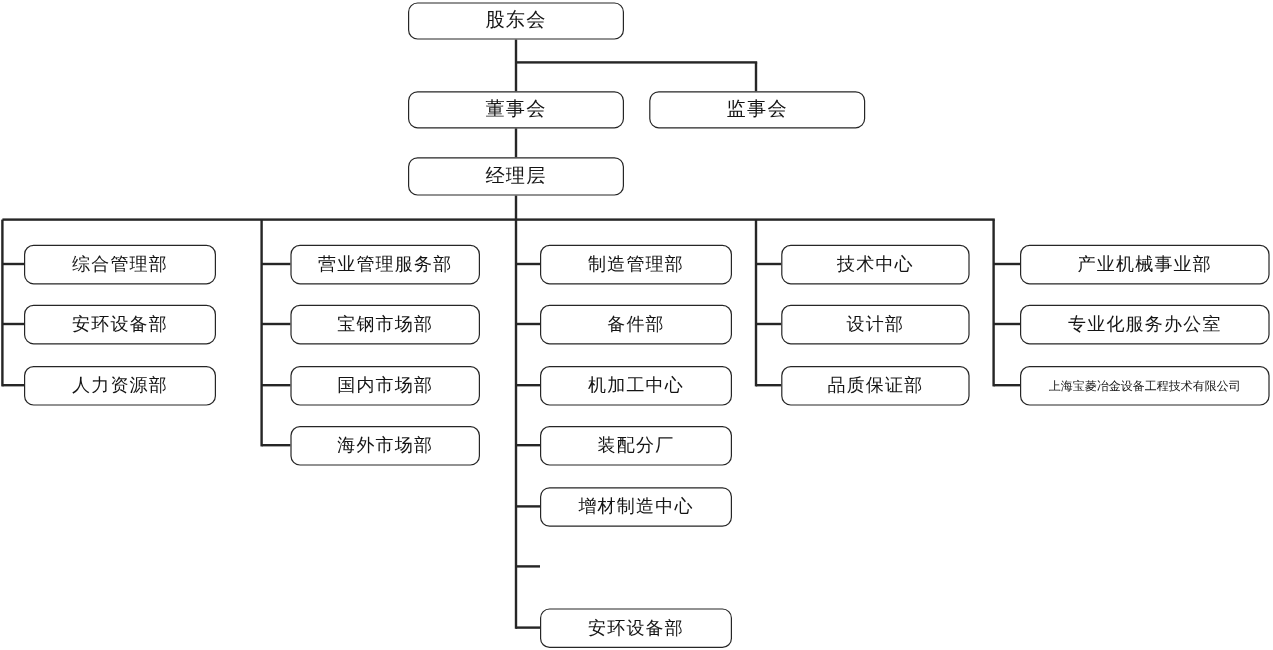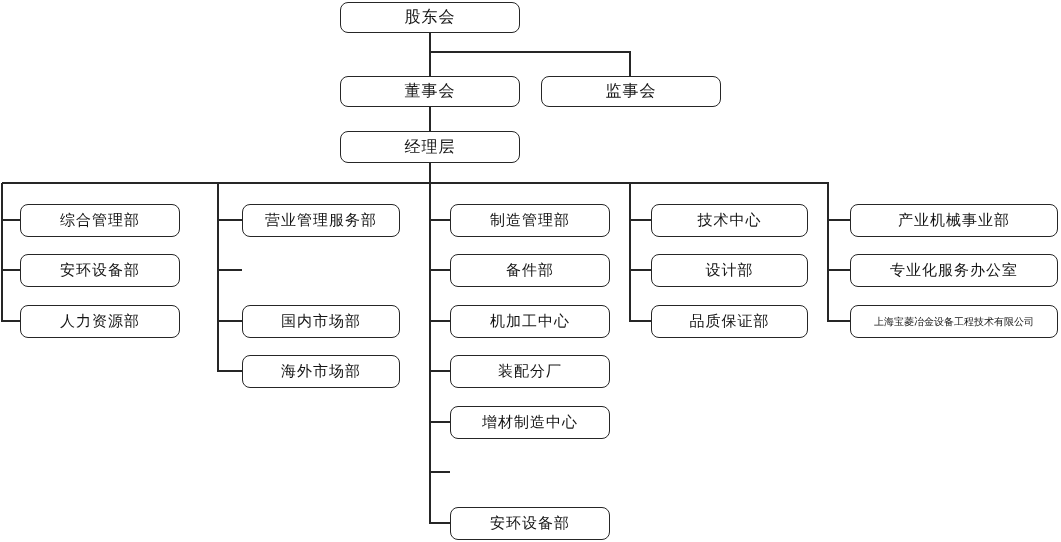--- a/index.html
+++ b/index.html
@@ -72,20 +72,21 @@
   <div class="node top" style="left:340px;top:2px;width:180px;height:31px">股东会</div>
   <div class="node top" style="left:340px;top:76px;width:180px;height:31px">董事会</div>
   <div class="node top" style="left:541px;top:76px;width:180px;height:31px">监事会</div>
   <div class="node top" style="left:340px;top:131px;width:180px;height:32px">经理层</div>
 
   <div class="node" style="left:20px;top:204px;width:160px;height:33px">综合管理部</div>
   <div class="node" style="left:20px;top:254px;width:160px;height:33px">安环设备部</div>
   <div class="node" style="left:20px;top:305px;width:160px;height:33px">人力资源部</div>
 
   <div class="node" style="left:242px;top:204px;width:158px;height:33px">营业管理服务部</div>
+  <div class="node" style="left:242px;top:254px;width:158px;height:33px">宝钢市场部</div>
   <div class="node" style="left:242px;top:305px;width:158px;height:33px">国内市场部</div>
   <div class="node" style="left:242px;top:355px;width:158px;height:33px">海外市场部</div>
 
   <div class="node" style="left:450px;top:204px;width:160px;height:33px">制造管理部</div>
   <div class="node" style="left:450px;top:254px;width:160px;height:33px">备件部</div>
   <div class="node" style="left:450px;top:305px;width:160px;height:33px">机加工中心</div>
   <div class="node" style="left:450px;top:355px;width:160px;height:33px">装配分厂</div>
   <div class="node" style="left:450px;top:406px;width:160px;height:33px">增材制造中心</div>
   <div class="node" style="left:450px;top:507px;width:160px;height:33px">安环设备部</div>
 

